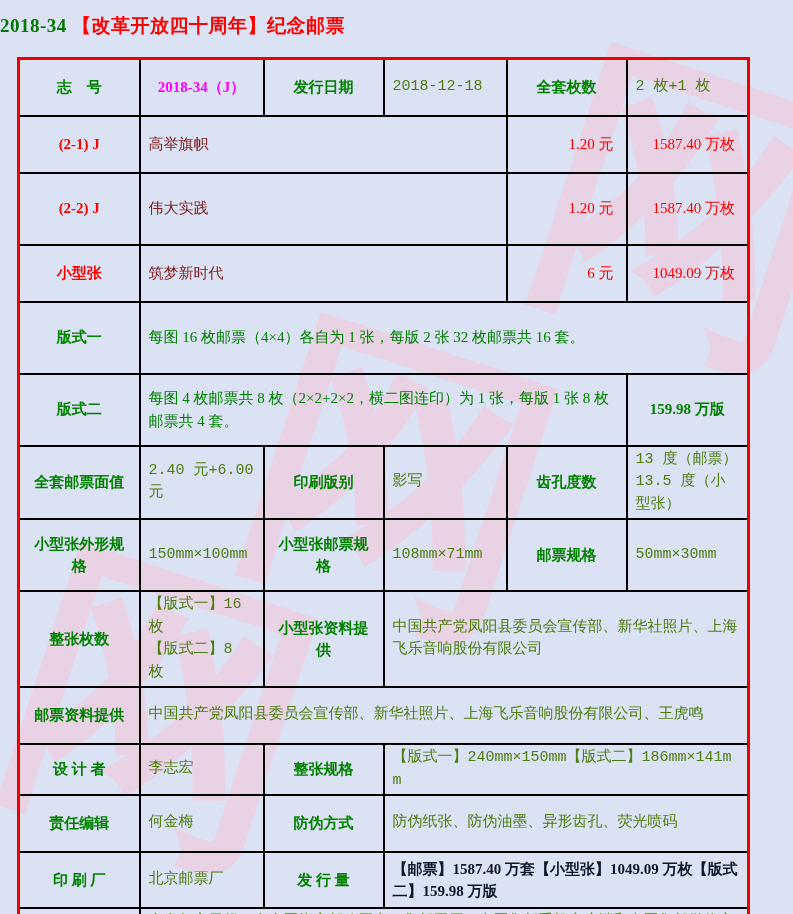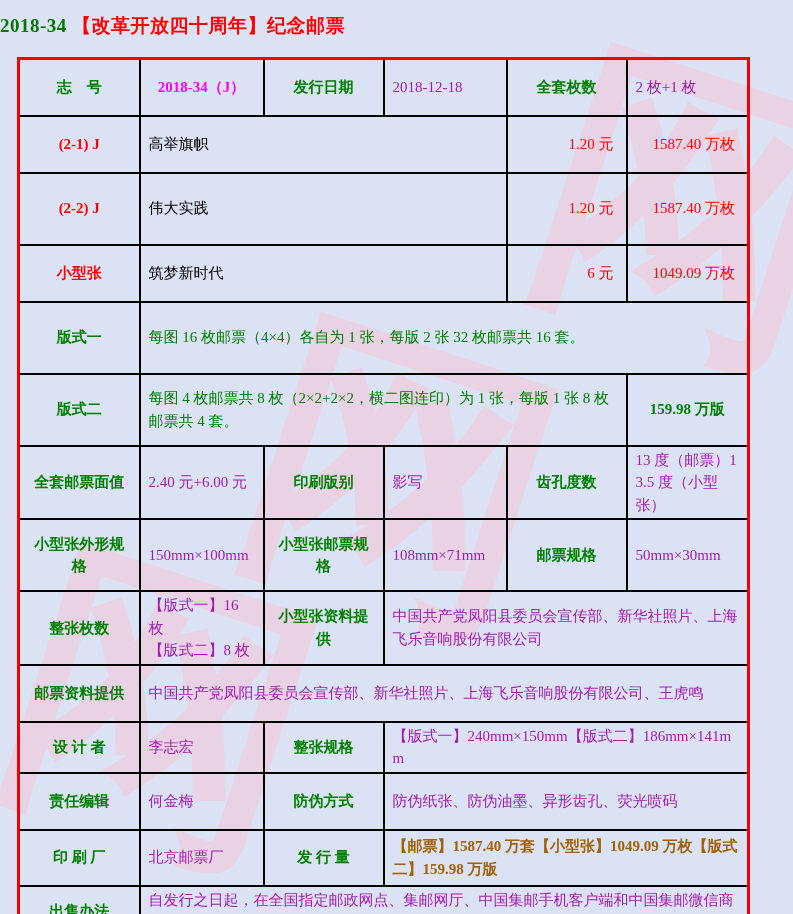--- a/index.html
+++ b/index.html
@@ -30,26 +30,26 @@
   td{
     border:2px solid #000;
     padding:2px 8px;
     font-size:15px;
     vertical-align:middle;
     line-height:1.5;
     overflow:hidden;
     word-break:break-all;
   }
   .lab{color:#008000;font-weight:bold;text-align:center;}
-  .val{color:#a21caf;text-align:left;}
+  .val{color:#4d7c0f;text-align:left;font-family:Liberation Mono, monospace;}
   .mag{color:#ff00ff;font-weight:bold;text-align:center;}
   .redb{color:#ff0000;font-weight:bold;text-align:center;}
-  .redl{color:#000000;text-align:left;}
+  .redl{color:#7f1d1d;text-align:left;}
   .redr{color:#ff0000;text-align:right;padding-right:12px;}
-  .redbl{color:#a16207;font-weight:bold;text-align:left;}
+  .redbl{color:#0f172a;font-weight:bold;text-align:left;}
   .greenl{color:#008000;font-weight:normal;text-align:left;}
   .greenc{color:#008000;font-weight:bold;text-align:center;}
   tr.h57{height:57px;} tr.h56{height:72px;} tr.h54{height:54px;}
   tr.h58{height:50px;} tr.h60{height:56px;} tr.h52{height:52px;}
 </style>
 </head>
 <body>
 
 <div class="wm wm1">网</div>
 <div class="wm wm2">网</div>

